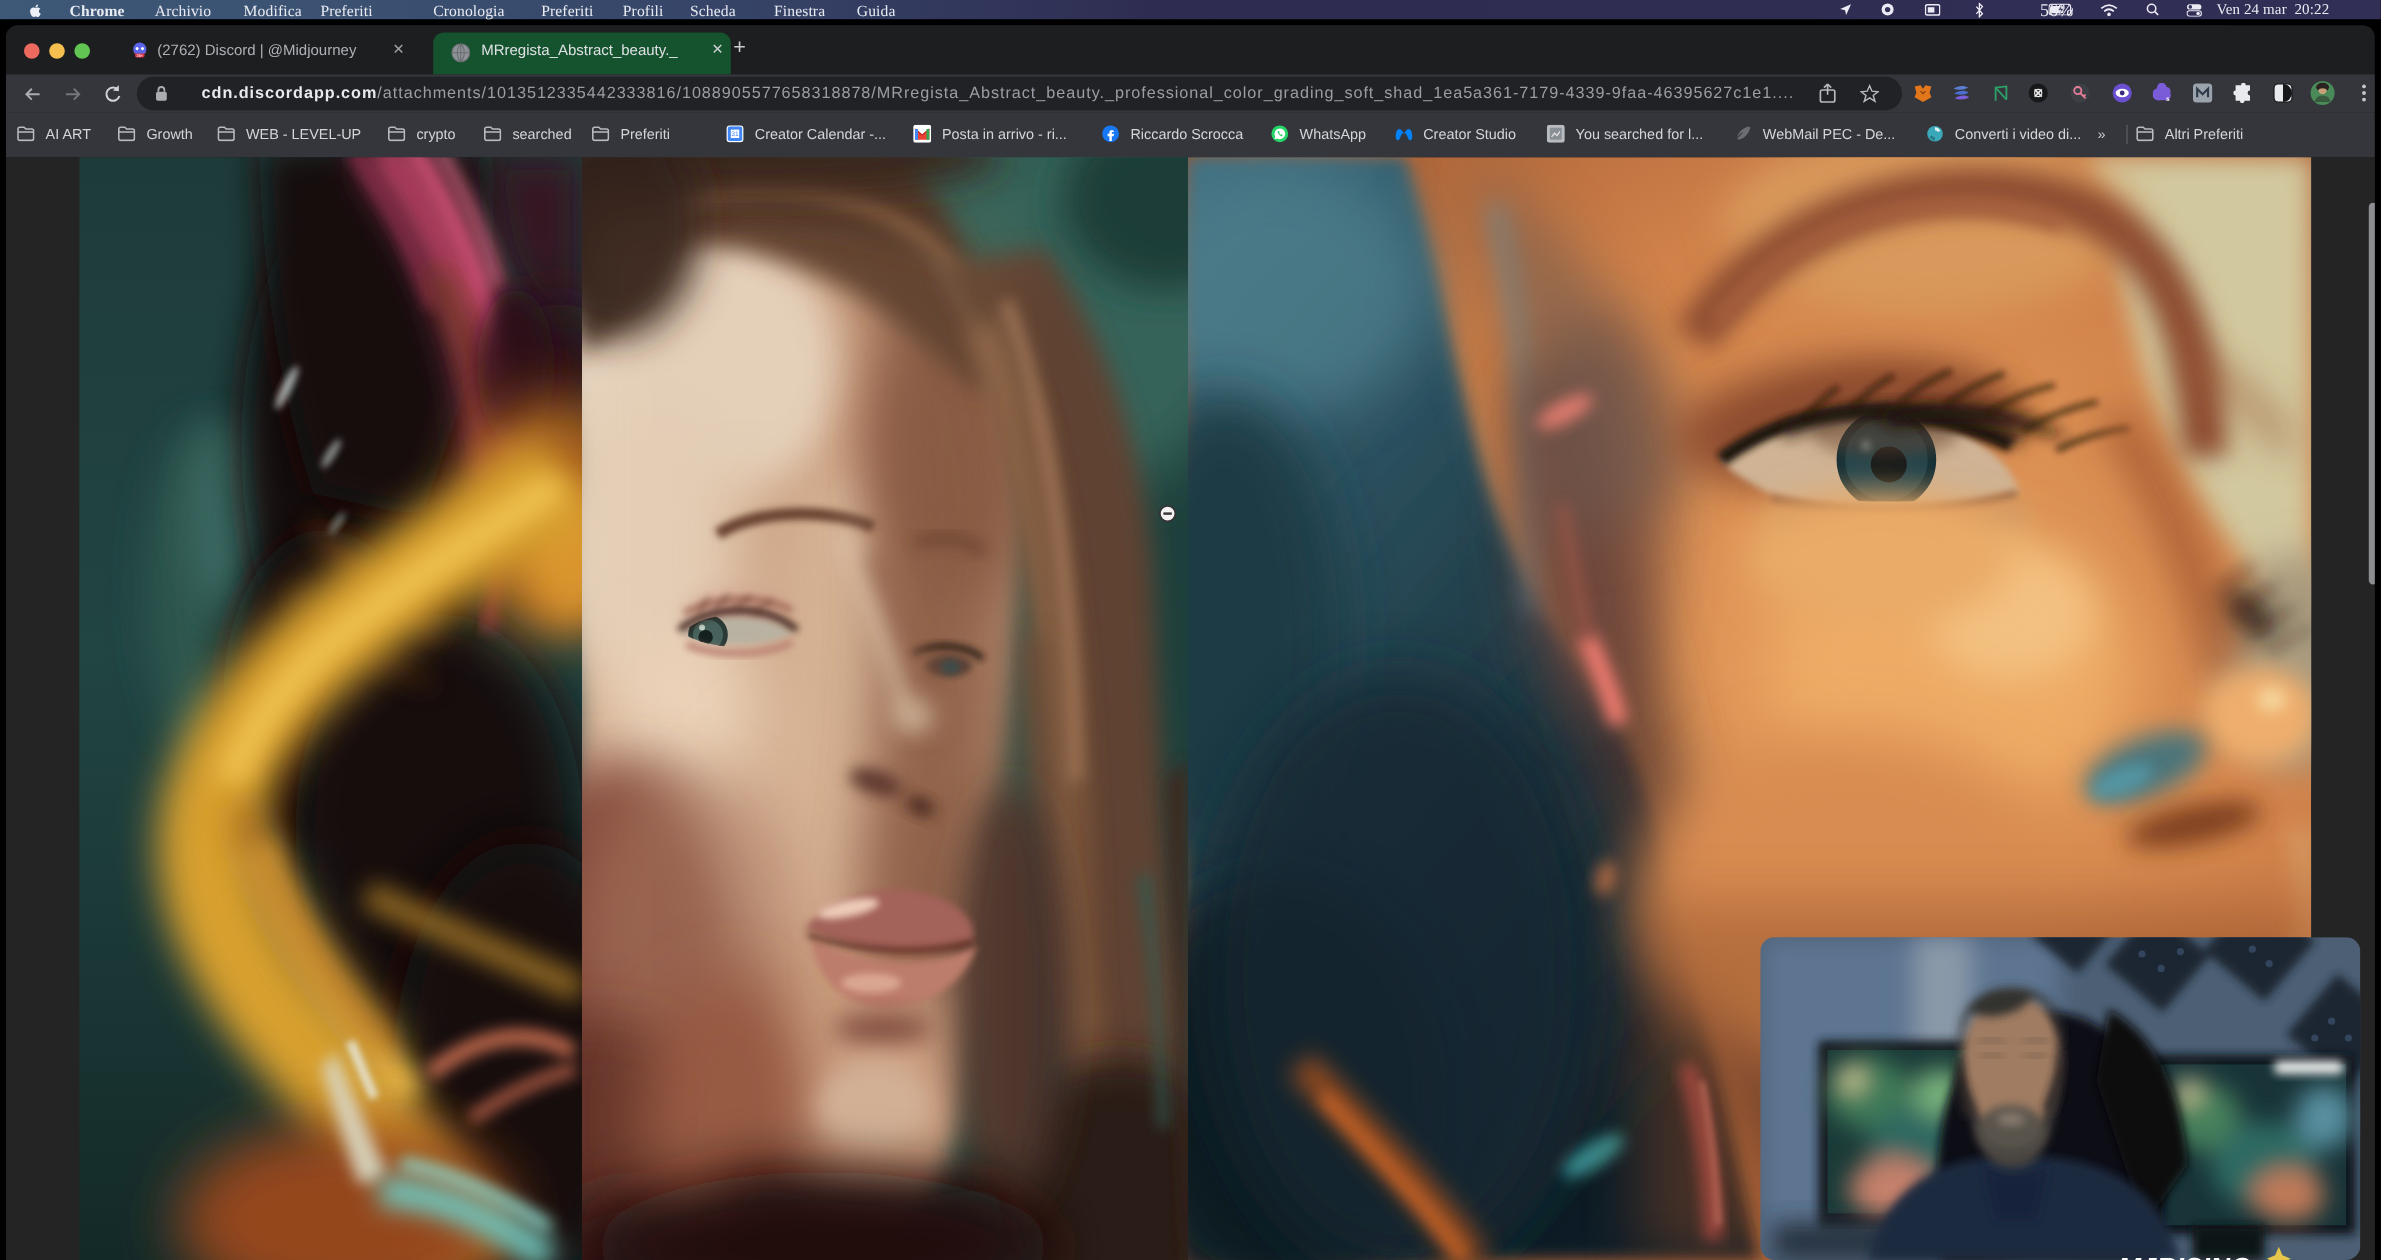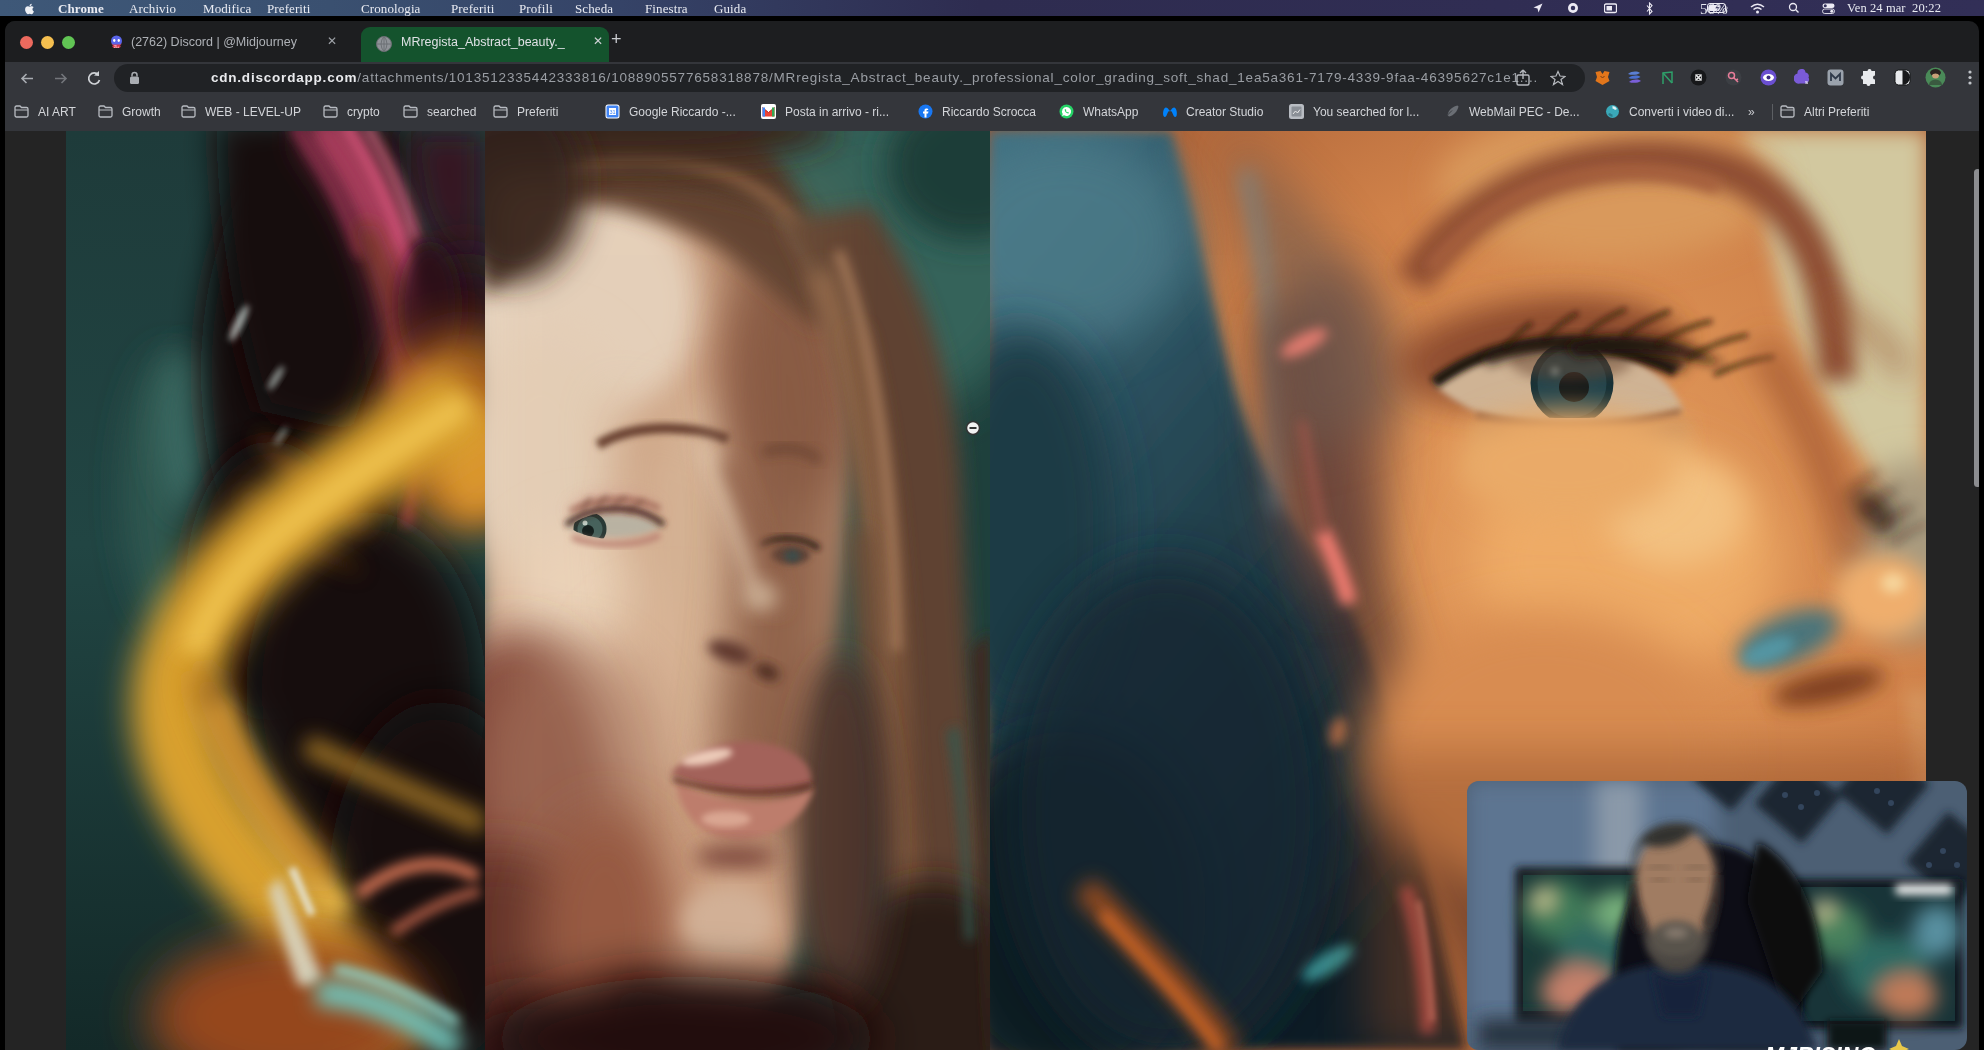--- a/index.html
+++ b/index.html
@@ -18,21 +18,21 @@
 
   #tabbar { position:absolute; left:0; top:0; width:1850px; height:41px; background:#1d1e20; }
   .light { position:absolute; top:14.5px; width:13px; height:13px; border-radius:50%; }
   #tabbar .tabtxt { font-size:12.5px; color:#aeb1b6; position:absolute; top:14px; white-space:nowrap; }
   #activetab { position:absolute; left:335px; top:6px; width:248px; height:35px;
     background:#14532d; border-radius:9px 9px 0 0;margin-left:21px; }
   .tabx { position:absolute; color:#9fa3a8; font-size:12px; }
 
   #toolbar { position:absolute; left:0; top:41px; width:1974px; height:32px; background:#34363b; }
   #pill { position:absolute; left:109px; top:2px; width:1471px; height:28px; background:#202225; border-radius:14px; }
-  #url { position:absolute; left:36px; top:4.5px; font-size:13.5px; letter-spacing:0.8px; color:#9a9ea4; white-space:nowrap; overflow:hidden; width:1370px;text-align:right; }
+  #url { position:absolute; left:36px; top:4.5px; font-size:13.5px; letter-spacing:0.8px; color:#9a9ea4; white-space:nowrap; overflow:hidden; width:1370px; }
   #url b { color:#e9eaed; font-weight:bold; }
 
   #bkbar { position:absolute; left:0; top:73px; width:1974px; height:37px; background:#34363b;padding-left:30px; }
   .bk { position:absolute; top:10.5px; font-size:12px; color:#d3d5d9; white-space:nowrap; }
   .fold { position:absolute; top:11px; }
   #bksep { position:absolute; left:1767px; top:10px; width:1px; height:16px; background:#5c5f63; }
 
   #content { position:absolute; left:0; top:110px; width:1974px; height:919px; background:#242424; }
 
   
@@ -276,21 +276,21 @@
         <circle cx="15" cy="15" r="13" fill="#3aa8b8"></circle>
         <path d="M15 4 a11 11 0 0 1 9 6 l-4 2 a7 7 0 0 0 -5 -3 Z" fill="#fff" opacity="0.85"></path>
         <path d="M15 26 a11 11 0 0 1 -9 -6 l4 -2 a7 7 0 0 0 5 3 Z" fill="#2a7a88"></path>
       </svg>
     <span class="bk" style="left:33px">AI ART</span>
     <span class="bk" style="left:117px">Growth</span>
     <span class="bk" style="left:200px">WEB - LEVEL-UP</span>
     <span class="bk" style="left:342px">crypto</span>
     <span class="bk" style="left:422px">searched</span>
     <span class="bk" style="left:512px">Preferiti</span>
-    <span class="bk" style="left:624px">Google Riccardo -...</span>
+    <span class="bk" style="left:624px">Creator Calendar -...</span>
     <span class="bk" style="left:780px">Posta in arrivo - ri...</span>
     <span class="bk" style="left:937px">Riccardo Scrocca</span>
     <span class="bk" style="left:1078px">WhatsApp</span>
     <span class="bk" style="left:1181px">Creator Studio</span>
     <span class="bk" style="left:1308px">You searched for l...</span>
     <span class="bk" style="left:1464px">WebMail PEC - De...</span>
     <span class="bk" style="left:1624px">Converti i video di...</span>
     <span class="bk" style="left:1743px;color:#c7c9cd">»</span>
     <div id="bksep"></div>
     <span class="bk" style="left:1799px">Altri Preferiti</span>

